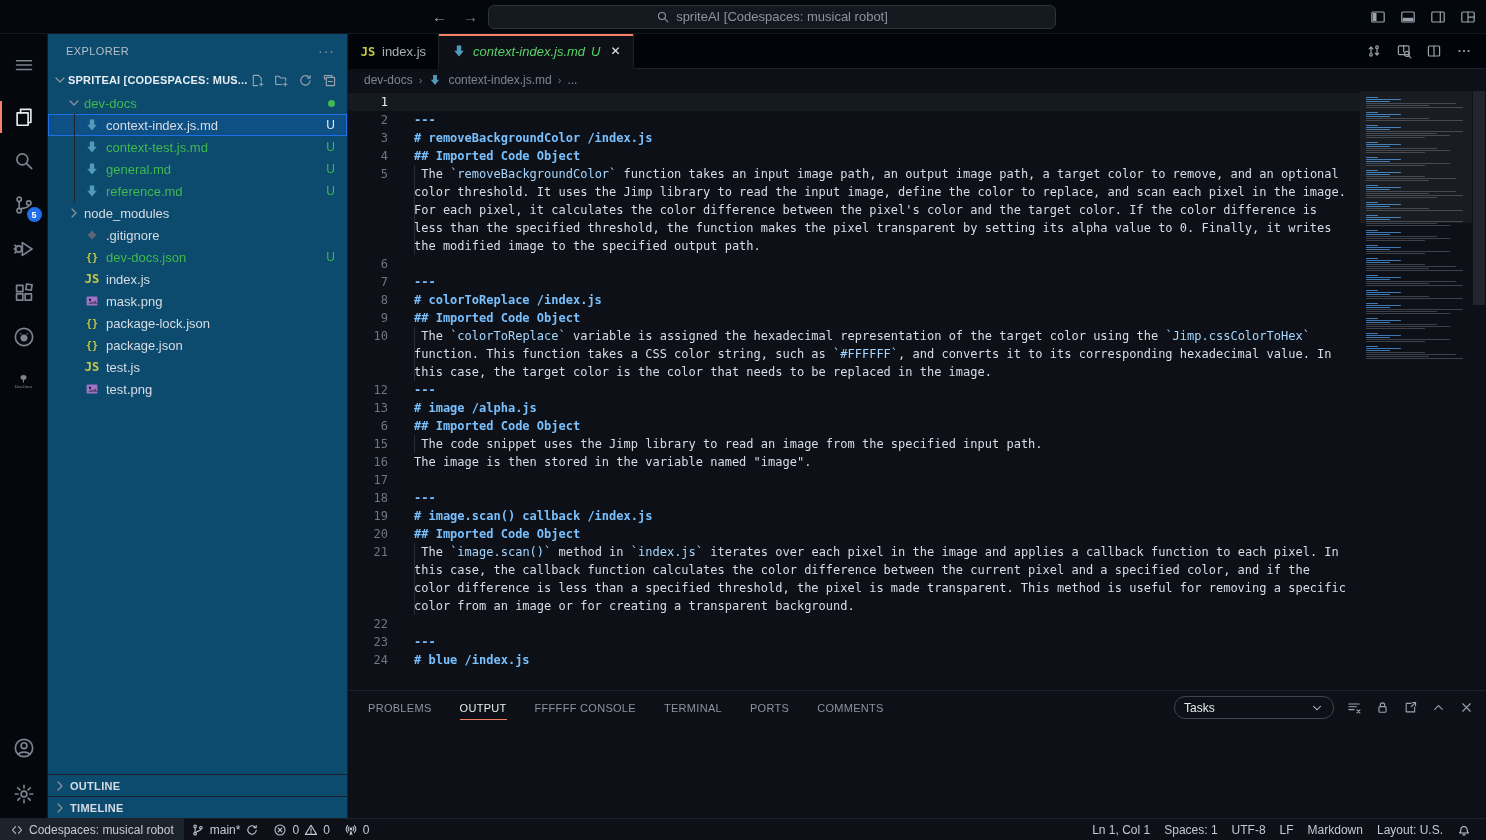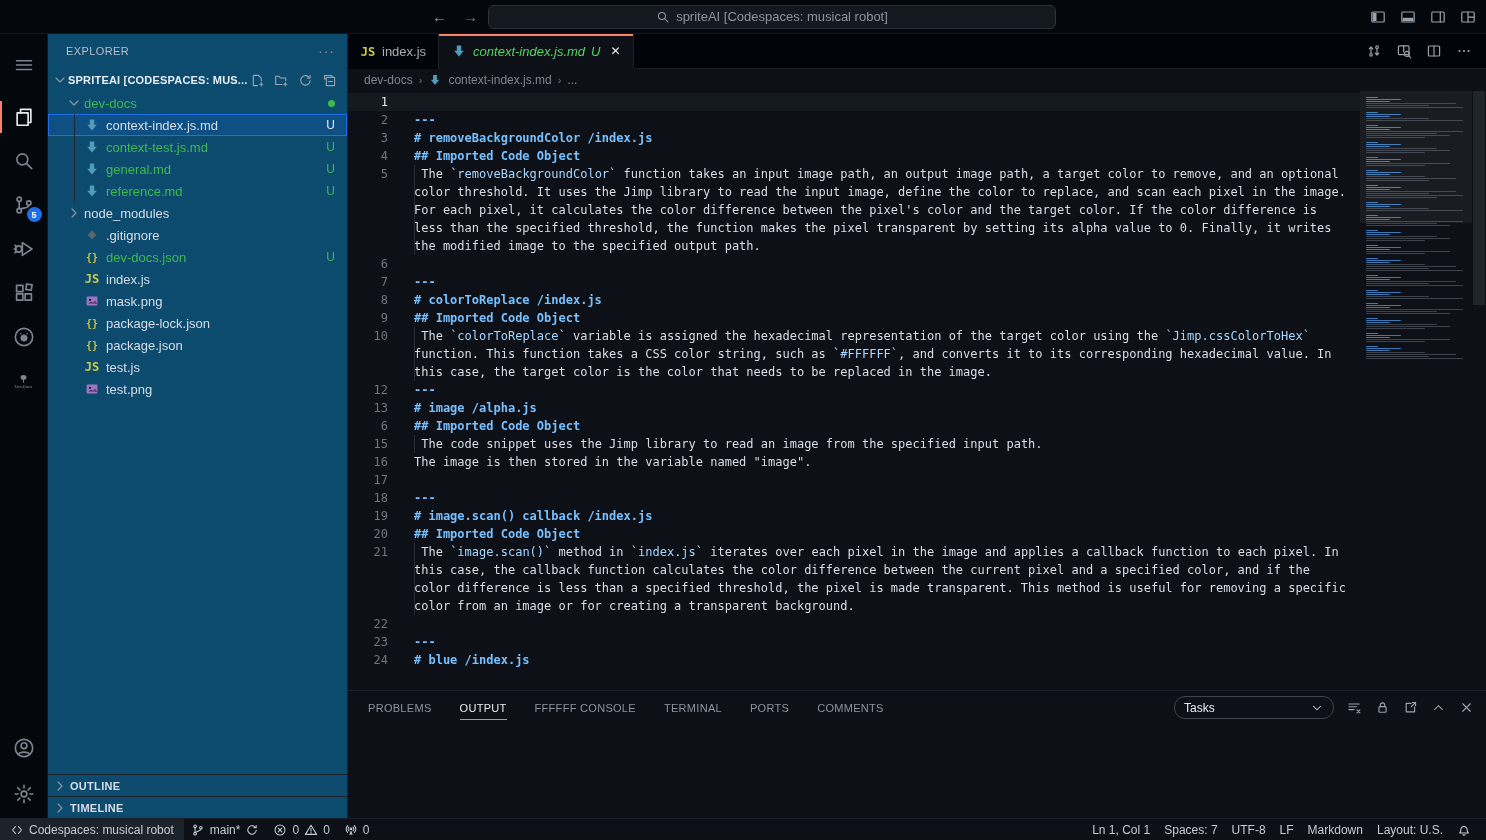--- a/index.html
+++ b/index.html
@@ -837,21 +837,21 @@
             </svg>
           </span>
           <span>0</span>
         </div>
       </div>
     <div class="st-right" id="status-right">
         <div class="st-item">
           <span>Ln 1, Col 1</span>
         </div>
         <div class="st-item">
-          <span>Spaces: 7</span>
+          <span>Spaces: 1</span>
         </div>
         <div class="st-item">
           <span>UTF-8</span>
         </div>
         <div class="st-item">
           <span>LF</span>
         </div>
         <div class="st-item">
           <span>Markdown</span>
         </div>

